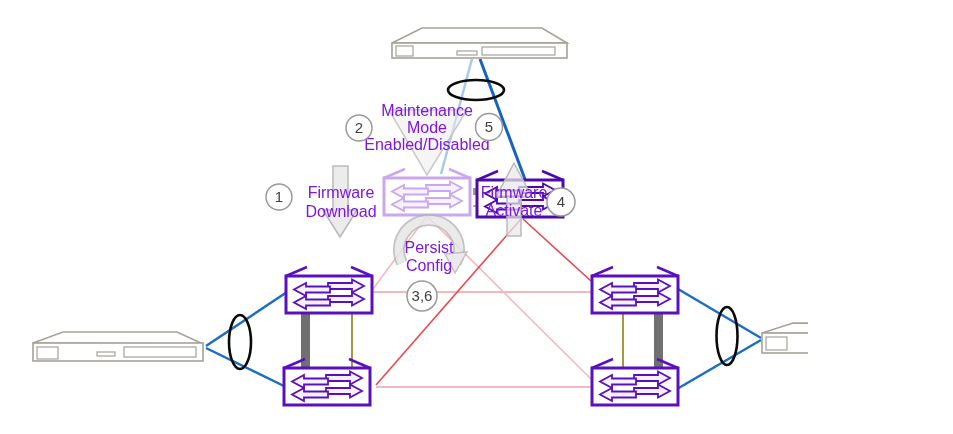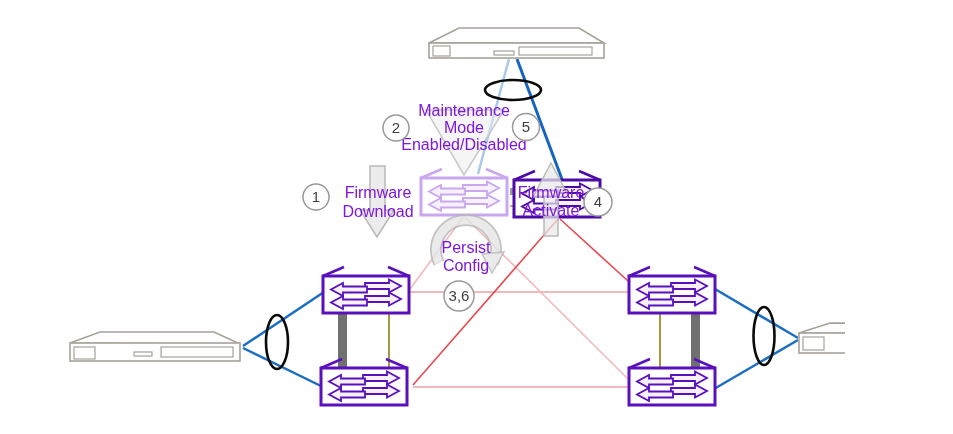--- a/index.html
+++ b/index.html
@@ -1,17 +1,17 @@
 <!DOCTYPE html>
 <html><head>
 <meta charset="utf-8">
 <style>
   html,body{margin:0;padding:0;background:#ffffff;}
   body{font-family:"Liberation Sans", sans-serif;}
-  .stage{position:relative;width:808px;height:434px;background:#fff;overflow:hidden;margin-left:37px;}
+  .stage{position:relative;width:808px;height:434px;background:#fff;overflow:hidden;}
   svg{display:block;}
   text{font-family:"Liberation Sans", sans-serif;}
   .label{font-size:16px;fill:#7d17dd;}
   .badge-text{font-size:15px;fill:#3f3f3f;}
 </style>
 </head>
 <body>
 
 <div class="stage">
 <svg width="953" height="434" viewBox="0 0 953 434">

